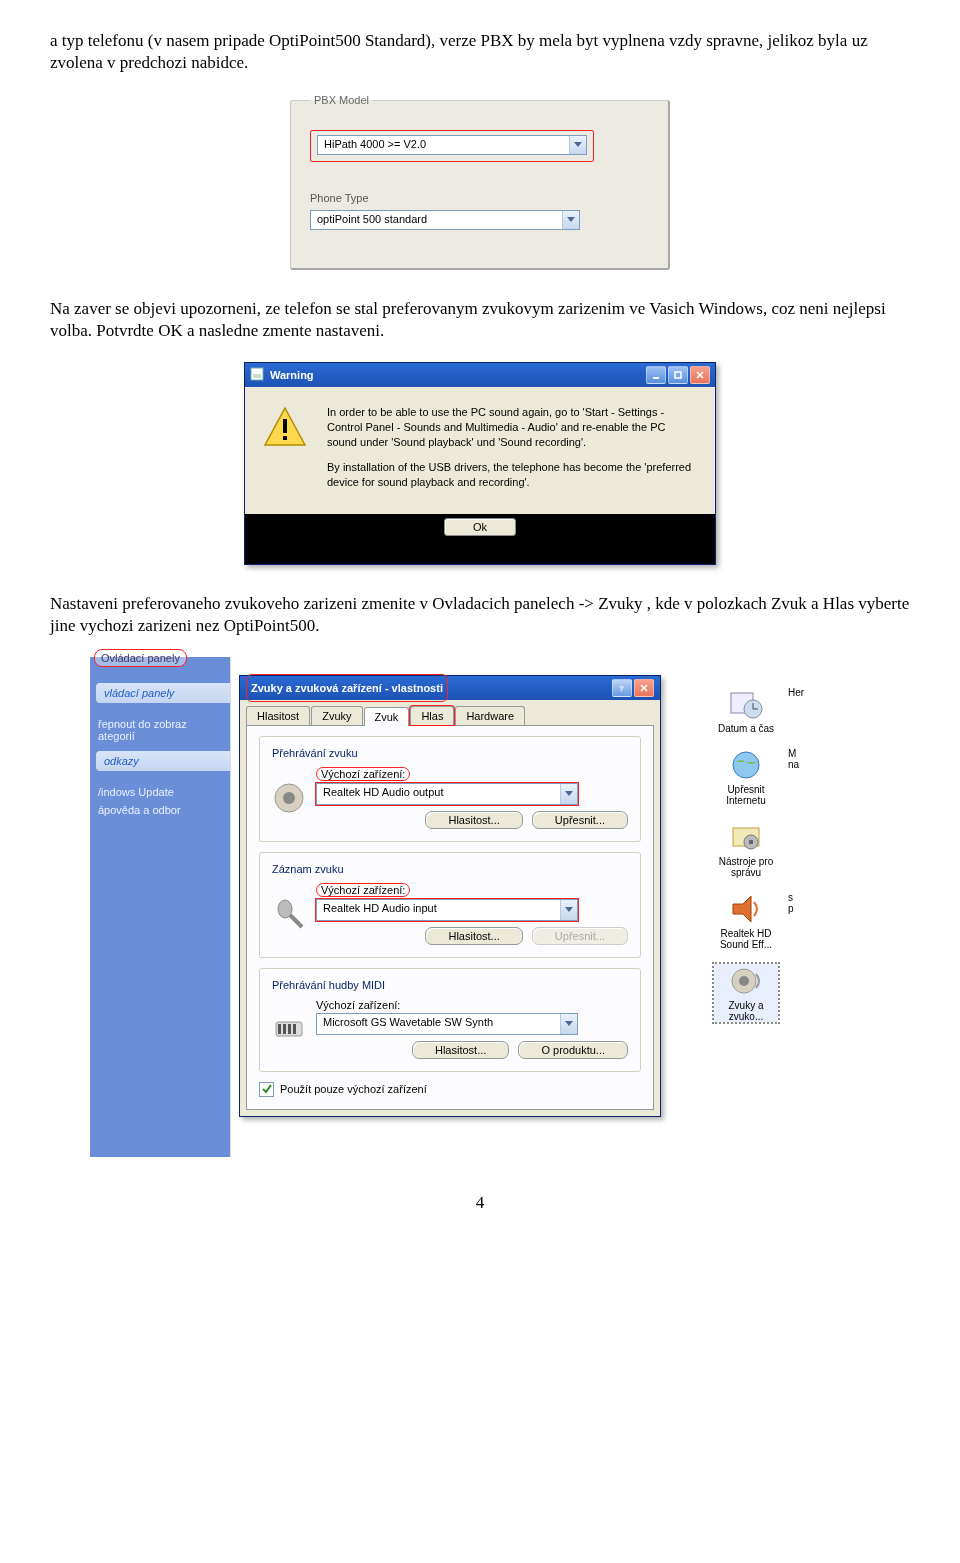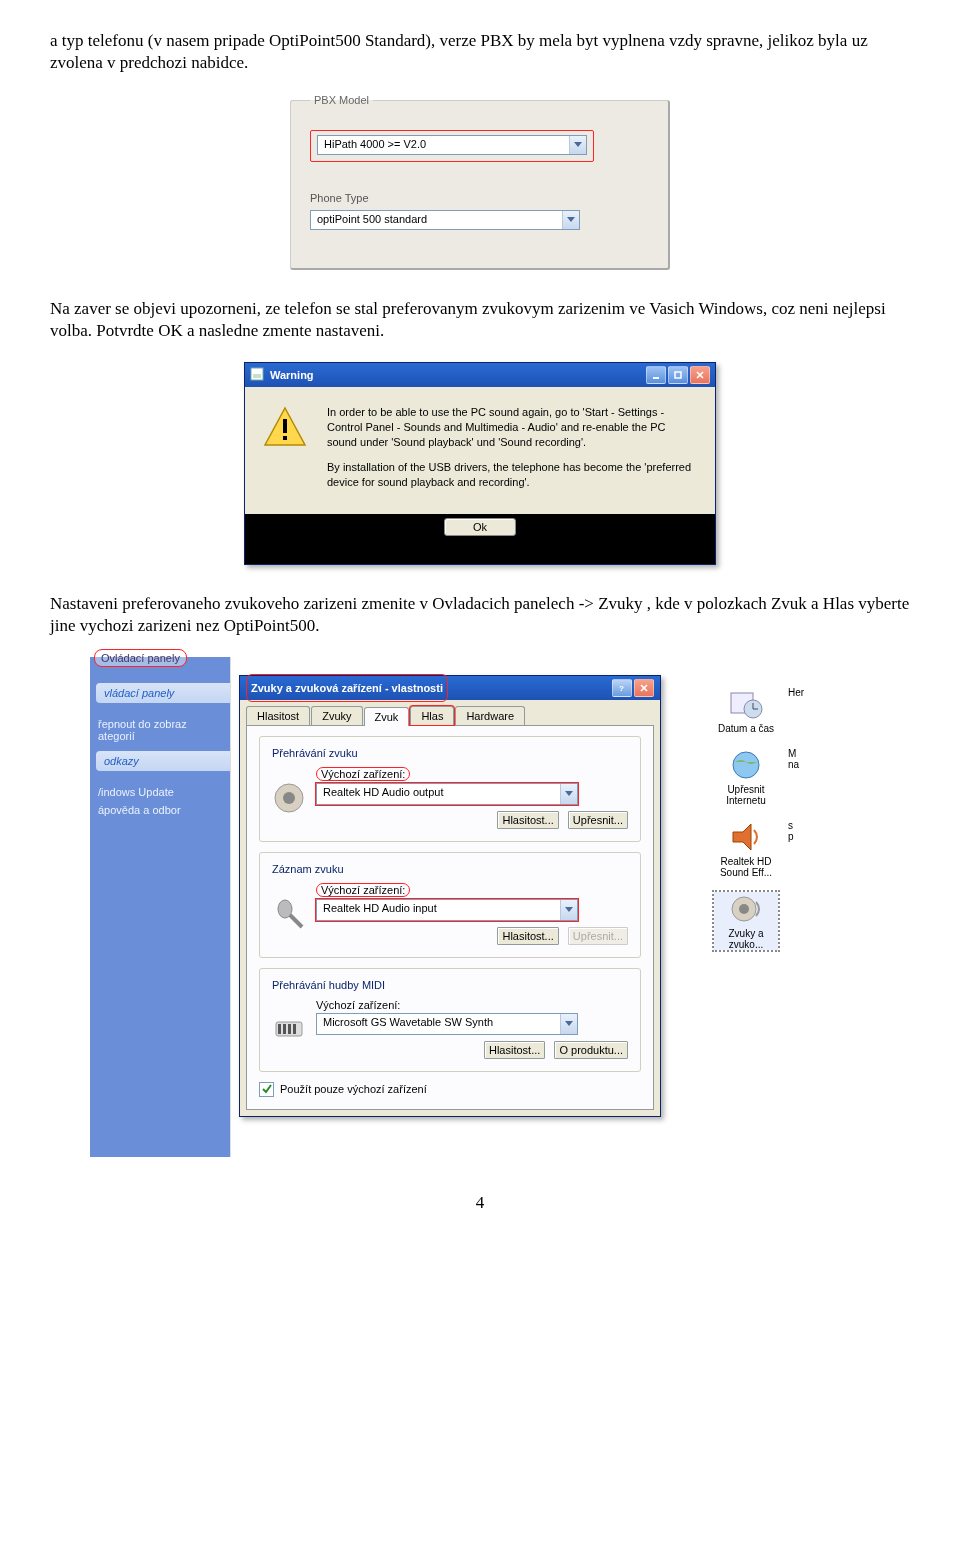--- a/index.html
+++ b/index.html
@@ -176,22 +176,22 @@
     display: flex; align-items: stretch; height: 20px;
     border: 1px solid #7e9db9; background: #fff;
     width: 260px;
   }
   .combo.redring { box-shadow: 0 0 0 1px #f22; }
   .combo .v { flex: 1; padding: 2px 6px; color: #000; }
   .combo .c { width: 16px; background: linear-gradient(#eaf1fb,#c7d8ef); border-left: 1px solid #b7c9de; display: flex; align-items: center; justify-content: center; }
   .btnrow { text-align: right; margin-top: 6px; }
   .btnrow button, .btnrow .disabled {
     font-family: Tahoma, Arial, sans-serif; font-size: 11px;
-    padding: 2px 4px; margin-left: 6px;
-    background: #ece9d8; border: 1px solid #919b9c; border-radius: 1px;
+    padding: 2px 22px; margin-left: 6px;
+    background: #ece9d8; border: 1px solid #919b9c; border-radius: 7px;
     box-shadow: inset 1px 1px #fff;
   }
   .btnrow .disabled { color: #aaa; border-color: #ccc; background: #f0eee4; }
   .chkline { margin-top: 8px; display: flex; align-items: center; gap: 6px; }
   .chkbox { width: 13px; height: 13px; border: 1px solid #7e9db9; background: #fff; display: inline-flex; align-items: center; justify-content: center; }
   .chkbox svg { display: block; }
 
   .rightpane {
     width: 150px;
     background: #fff;
@@ -447,20 +447,30 @@
               <path d="M6 14 Q12 10 17 14 T28 14" fill="#7ab86a"></path>
             </svg></div>
         <div>Upřesnit Internetu</div>
       </div>
       <div style="font-size:10px;color:#000;white-space:pre-line;">M
 na</div>
     </div>
     <div style="display:flex;gap:10px;">
       <div class="cp-item">
         <div class="cp-icon"><svg width="34" height="34">
+              <rect x="4" y="8" width="26" height="18" fill="#f2e9b8" stroke="#c0a040"></rect>
+              <circle cx="22" cy="22" r="7" fill="#bbb" stroke="#777"></circle>
+              <rect x="20" y="20" width="4" height="4" fill="#666"></rect>
+            </svg></div>
+        <div>Nástroje pro správu</div>
+      </div>
+    </div>
+    <div style="display:flex;gap:10px;">
+      <div class="cp-item">
+        <div class="cp-icon"><svg width="34" height="34">
               <polygon points="4,12 14,12 22,4 22,30 14,22 4,22" fill="#e07030" stroke="#a04000"></polygon>
               <path d="M25 10 Q31 17 25 24" fill="none" stroke="#e07030" stroke-width="2"></path>
             </svg></div>
         <div>Realtek HD Sound Eff...</div>
       </div>
       <div style="font-size:10px;color:#000;white-space:pre-line;">s
 p</div>
     </div>
     <div style="display:flex;gap:10px;">
       <div class="cp-item sel">

